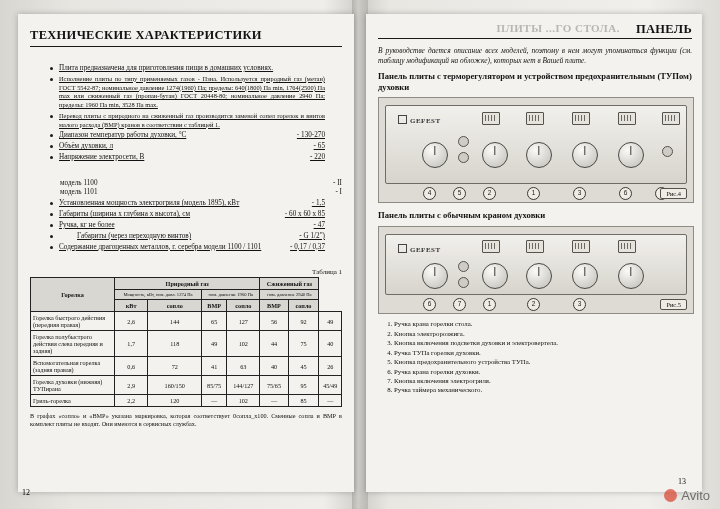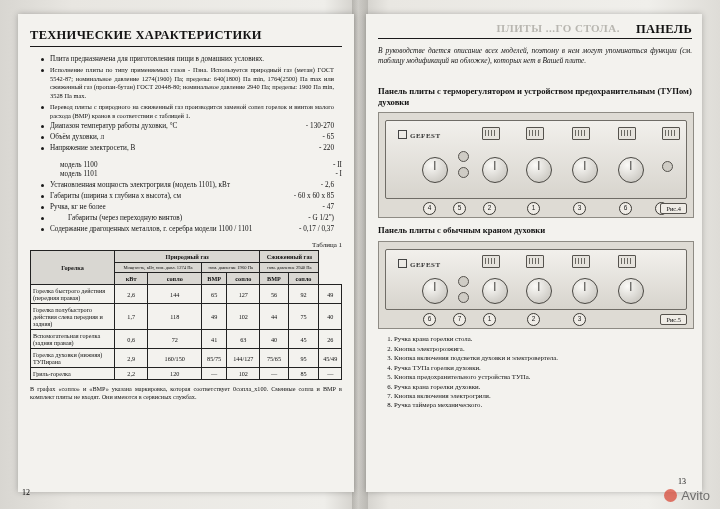--- a/index.html
+++ b/index.html
@@ -23,21 +23,21 @@
   }
   .left-sheet{left:18px;width:336px;}
   .right-sheet{left:366px;width:336px;}
 
   
   .lp{position:absolute;left:30px;top:28px;width:312px;height:460px;color:#121212;}
   .title{
     font-weight:bold;font-size:12.5px;letter-spacing:.3px;
     border-bottom:1.5px solid #1a1a1a;padding-bottom:3px;margin-bottom:6px;
   }
-  ul.spec{list-style:none;margin:8px;padding:0;}
+  ul.spec{list-style:none;margin:17px;padding:0;text-decoration:underline;}
   ul.spec li{
     position:relative;padding-left:12px;margin-bottom:2px;
     font-size:7.2px;line-height:1.22;text-align:justify;
   }
   ul.spec li:before{
     content:"";position:absolute;left:3px;top:3px;width:3px;height:3px;background:#1a1a1a;border-radius:50%;
   }
   .row{display:flex;justify-content:space-between;gap:20px;}
   .row .lbl{flex:1;}
   .row .val{white-space:nowrap;}
@@ -59,21 +59,21 @@
   
   .rp{position:absolute;left:378px;top:24px;width:314px;height:460px;color:#121212;}
   .ghost{
     position:absolute;right:72px;top:-2px;font-size:11px;font-weight:bold;
     color:#b8b6b0;letter-spacing:.5px;text-align:right;
   }
   .rtitle{
     position:absolute;right:0;top:-2px;font-size:12.5px;font-weight:bold;letter-spacing:.3px;
   }
   .rule{border-bottom:1.5px solid #1a1a1a;margin-top:14px;margin-bottom:7px;}
-  .italic-note{font-style:italic;font-size:7.4px;line-height:1.35;text-align:justify;margin-bottom:20px;}
+  .italic-note{font-style:italic;font-size:7.4px;line-height:1.35;text-align:justify;margin-bottom:5px;}
   .h2{font-weight:bold;font-size:8.6px;line-height:1.25;margin:4px 0 5px 0;}
   .panel-img{
     position:relative;width:100%;height:104px;background:#dedbd4;border:1px solid #8e8b84;
     overflow:hidden;
   }
   .panel-img.small{height:86px;}
   .panel-body{
     position:absolute;left:6px;right:6px;top:7px;bottom:18px;
     background:linear-gradient(180deg,#f2f0ec,#d7d4cd);
     border:1px solid #6f6c66;border-radius:2px;
@@ -156,22 +156,22 @@
         <span>- II</span>
       </div>
     <div class="sub">
         <span>модель 1101</span>
         <span>- I</span>
       </div>
 
     <ul class="spec" style="margin-top:3px;">
       <li>
           <div class="row">
-            <span class="lbl">Установленная мощность электрогриля (модель 1101), кВт</span>
-            <span class="val">- 2,6</span>
+            <span class="lbl">Установленная мощность электрогриля (модель 1895), кВт</span>
+            <span class="val">- 1,5</span>
           </div>
         </li>
       <li>
           <div class="row">
             <span class="lbl">Габариты (ширина х глубина х высота), см</span>
             <span class="val">- 60 х 60 х 85</span>
           </div>
         </li>
       <li>
           <div class="row">

